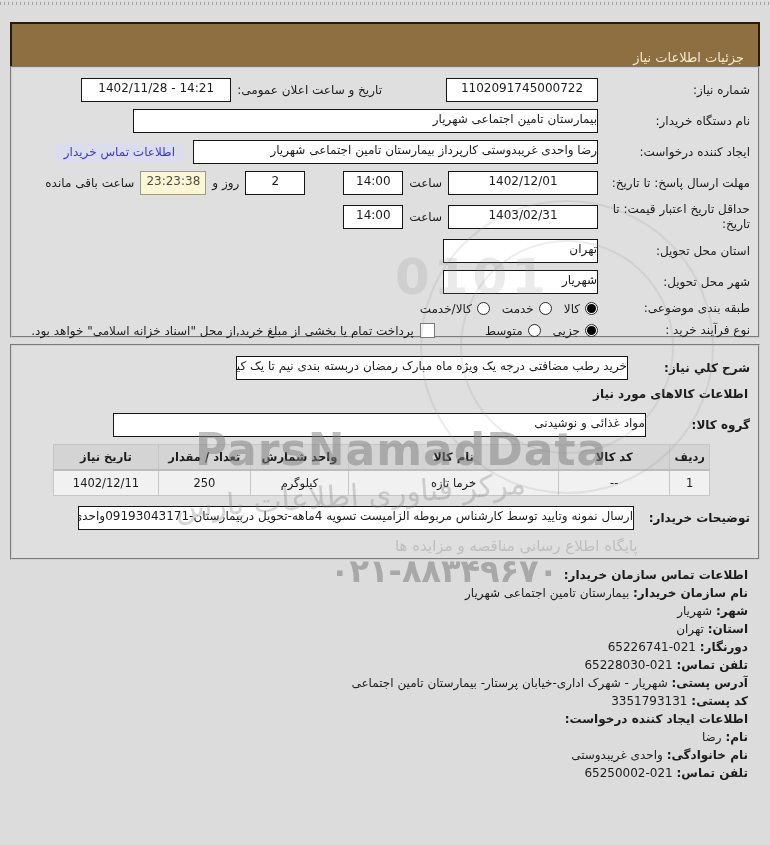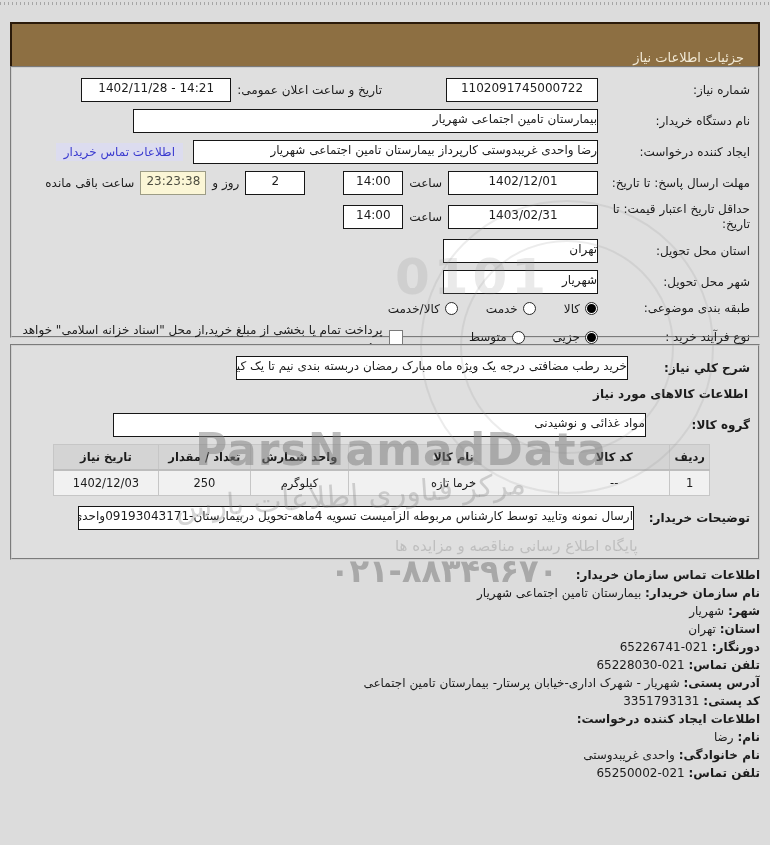--- a/index.html
+++ b/index.html
@@ -30,34 +30,34 @@
   .w66{flex:0 0 66px;}.w155{flex:0 0 155px;}.w465{flex:0 0 465px;}
   .w405{flex:0 0 405px;text-align:right;}.w392{flex:0 0 392px;}
   .grow{flex:1 1 auto;}
   .sp58{flex:0 0 58px;}.sp38{flex:0 0 38px;}
   .mini-lbl{margin:0 6px;white-space:nowrap;}
   .countdown{background:#fbf6d6;border:1px solid #9c9c86;color:#4f4f42;}
   .link{color:#3a3acf;background:#dcdcef;padding:2px 8px;margin-right:10px;white-space:nowrap;cursor:pointer;}
   .radio{display:inline-block;width:11px;height:11px;border:1px solid #2a2a2a;
     border-radius:50%;background:#fff;margin-left:5px;position:relative;vertical-align:-1px;}
   .radio.checked::after{content:"";position:absolute;inset:1px;background:#000;border-radius:50%;}
-  .opt{margin-left:28px;white-space:nowrap;display:flex;align-items:center;}
+  .opt{margin-left:12px;white-space:nowrap;display:flex;align-items:center;}
   .checkbox{display:inline-block;width:13px;height:13px;border:1px solid #7a7a7a;
     background:#fff;margin-left:6px;vertical-align:-2px;}
   .heading{font-weight:bold;margin:6px 2px 12px 0;}
   table.items{border-collapse:collapse;margin:4px 40px 10px 48px;width:657px;
     font-size:11.5px;border:1px solid #b5b5b5;}
   table.items th{background:#d4d4d4;font-weight:bold;}
   table.items th,table.items td{border:1px solid #c6c6c6;height:24px;
     text-align:center;background-clip:padding-box;padding:0 4px;}
   table.items td{background:#f1f1f1;}
   table.items th{border-bottom:2px solid #bdbdbd;}
   .col-row{width:6%;}.col-code{width:17%;}.col-name{width:32%;}
   .col-unit{width:15%;}.col-qty{width:14%;}.col-date{width:16%;}
-  #contact{position:absolute;top:566px;right:10px;left:12px;line-height:1.5;text-align:right;}
+  #contact{position:absolute;top:566px;right:22px;left:12px;line-height:1.5;text-align:right;}
   #contact .line{white-space:nowrap;overflow:hidden;}
   
   .wm{position:absolute;pointer-events:none;z-index:5;}
   #wm-brand{top:424px;left:195px;font-size:44px;font-weight:bold;
     color:rgba(125,125,125,.5);direction:ltr;letter-spacing:1px;font-family:"DejaVu Sans",sans-serif;}
   #wm-line1{top:478px;left:175px;font-size:30px;color:rgba(130,130,130,.33);transform:rotate(-4deg);}
   #wm-line2{top:537px;left:395px;font-size:15px;color:rgba(130,130,130,.35);}
   #wm-phone{top:552px;left:330px;font-size:32px;font-weight:bold;
     color:rgba(105,105,105,.45);direction:ltr;}
   #wm-digits{top:248px;left:395px;font-size:50px;font-weight:bold;
@@ -199,21 +199,21 @@
         <th>تاریخ نیاز</th>
       </tr>
     </thead>
     <tbody>
       <tr>
         <td>1</td>
         <td>--</td>
         <td>خرما تازه</td>
         <td>کیلوگرم</td>
         <td class="ltr">250</td>
-        <td class="ltr">1402/12/03</td>
+        <td class="ltr">1402/12/11</td>
       </tr>
     </tbody>
   </table>
 
   <div class="row">
     <div class="lbl b" style="flex:0 0 112px">توضیحات خریدار:</div>
     <div class="vbox grow" style="max-width:556px">ارسال نمونه وتایید توسط کارشناس مربوطه الزامیست تسویه 4ماهه-تحویل دربیمارستان-09193043171واحدی</div>
   </div>
 
 </div>

